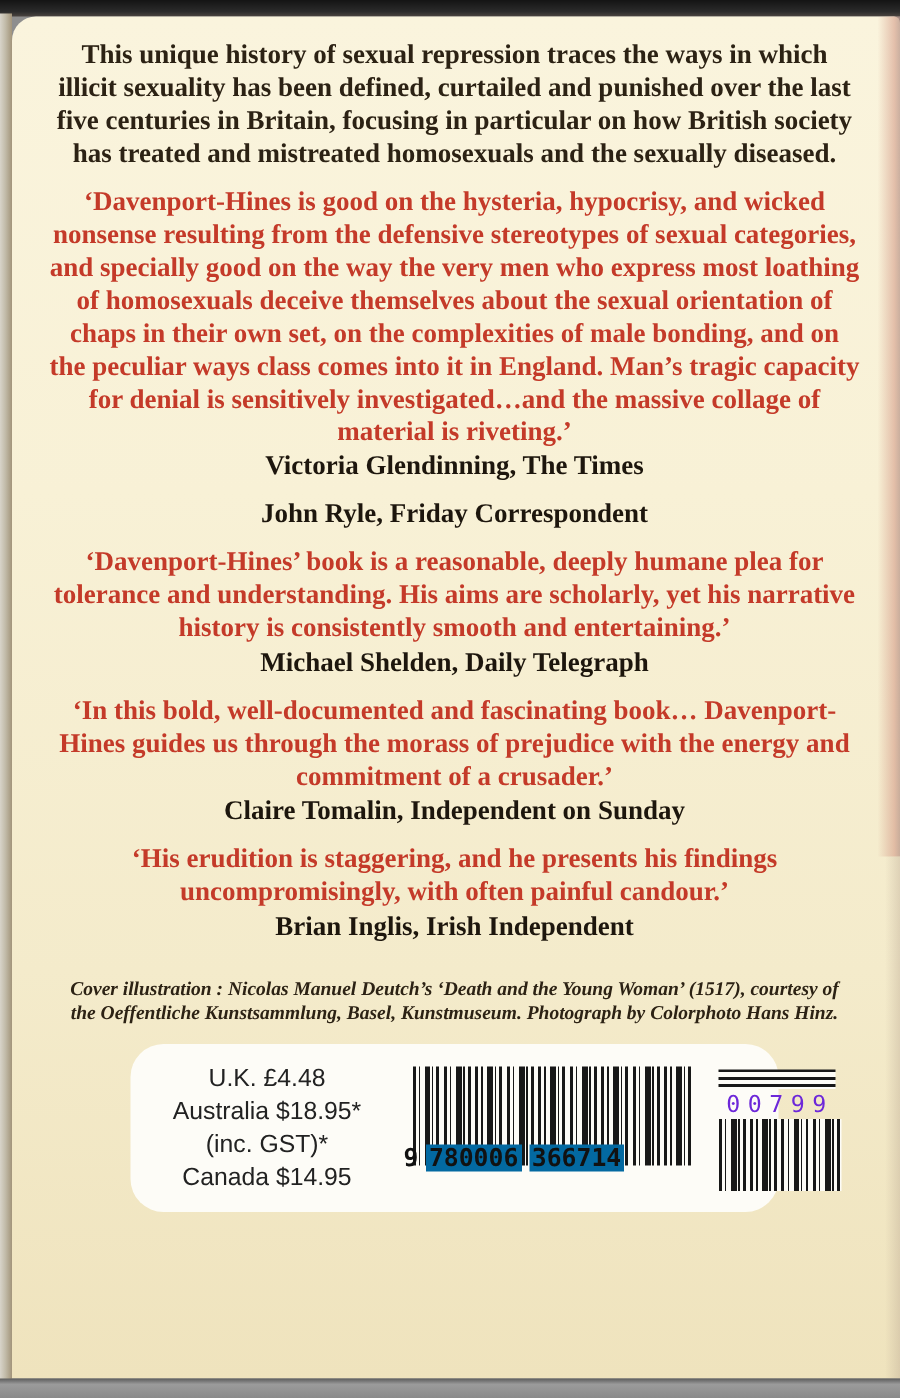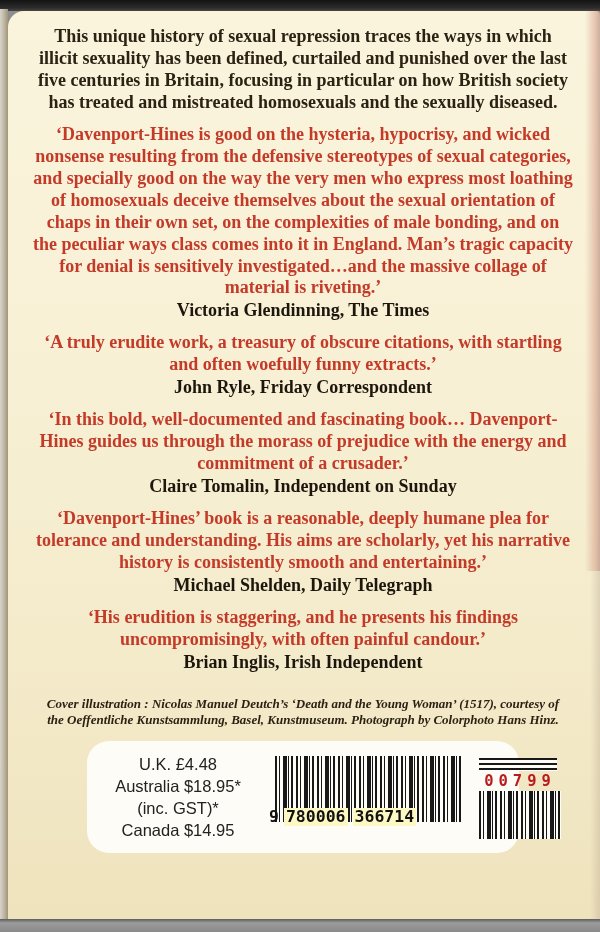--- a/index.html
+++ b/index.html
@@ -97,30 +97,30 @@
       #181818 16px,#181818 18px,
       #fdfcf7 18px,#fdfcf7 21px);
   }
   .main-bars{height:66px;width:188px;margin-left:8px;}
   .ean-digits{
     position:relative;margin-top:-14px;
     display:flex;gap:5px;justify-content:flex-start;
     font-family:"DejaVu Sans Mono", monospace;
     font-size:16.5px;font-weight:700;color:#111;
   }
-  .ean-digits span{background:#fef9c3;padding:0 2px;line-height:1.05;}
+  .ean-digits span{background:#0369a1;padding:0 2px;line-height:1.05;}
   .ean-digits .lead{background:transparent;padding-right:0;}
   .supp-col{width:86px;flex:0 0 86px;padding-top:2px;}
   .supp-lines{
     height:13px;width:78px;margin-left:4px;
     background-image:repeating-linear-gradient(180deg,#181818 0px,#181818 2px,#fdfcf7 2px,#fdfcf7 5px);
   }
   .supp-digits{
     font-family:"DejaVu Sans Mono", monospace;
-    font-size:15.5px;font-weight:700;color:#b91c1c;
+    font-size:15.5px;font-weight:400;color:#6d28d9;
     letter-spacing:5px;text-align:center;margin:1px 0 1px 4px;
   }
   .supp-bars{height:48px;width:82px;margin-left:4px;}
 </style>
 </head>
 <body>
 
 <div class="page">
   <div class="top-shadow"></div>
   <div class="left-edge"></div>
@@ -128,32 +128,31 @@
   <div class="cover">
 
     <p class="intro">This unique history of sexual repression traces the ways in which illicit sexuality has been defined, curtailed and punished over the last five centuries in Britain, focusing in particular on how British society has treated and mistreated homosexuals and the sexually diseased.</p>
 
     <div class="quote-block">
       <p class="quote-text">‘Davenport-Hines is good on the hysteria, hypocrisy, and wicked nonsense resulting from the defensive stereotypes of sexual categories, and specially good on the way the very men who express most loathing of homosexuals deceive themselves about the sexual orientation of chaps in their own set, on the complexities of male bonding, and on the peculiar ways class comes into it in England. Man’s tragic capacity for denial is sensitively investigated…and the massive collage of material is riveting.’</p>
       <div class="attribution">Victoria Glendinning, The Times</div>
     </div>
 
     <div class="quote-block">
-      <p class="quote-text">‘A truly erudite work, a treasury of obscure citations, with startling and often woefully funny extracts.’</p>
       <div class="attribution">John Ryle, Friday Correspondent</div>
+    </div>
+
+    <div class="quote-block">
+      <p class="quote-text">‘Davenport-Hines’ book is a reasonable, deeply humane plea for tolerance and understanding. His aims are scholarly, yet his narrative history is consistently smooth and entertaining.’</p>
+      <div class="attribution">Michael Shelden, Daily Telegraph</div>
     </div>
 
     <div class="quote-block">
       <p class="quote-text">‘In this bold, well-documented and fascinating book… Davenport-Hines guides us through the morass of prejudice with the energy and commitment of a crusader.’</p>
       <div class="attribution">Claire Tomalin, Independent on Sunday</div>
-    </div>
-
-    <div class="quote-block">
-      <p class="quote-text">‘Davenport-Hines’ book is a reasonable, deeply humane plea for tolerance and understanding. His aims are scholarly, yet his narrative history is consistently smooth and entertaining.’</p>
-      <div class="attribution">Michael Shelden, Daily Telegraph</div>
     </div>
 
     <div class="quote-block">
       <p class="quote-text">‘His erudition is staggering, and he presents his findings uncompromisingly, with often painful candour.’</p>
       <div class="attribution">Brian Inglis, Irish Independent</div>
     </div>
 
     <p class="credit">Cover illustration : Nicolas Manuel Deutch’s ‘Death and the Young Woman’ (1517), courtesy of the Oeffentliche Kunstsammlung, Basel, Kunstmuseum. Photograph by Colorphoto Hans Hinz.</p>
 
     <div class="price-panel">

